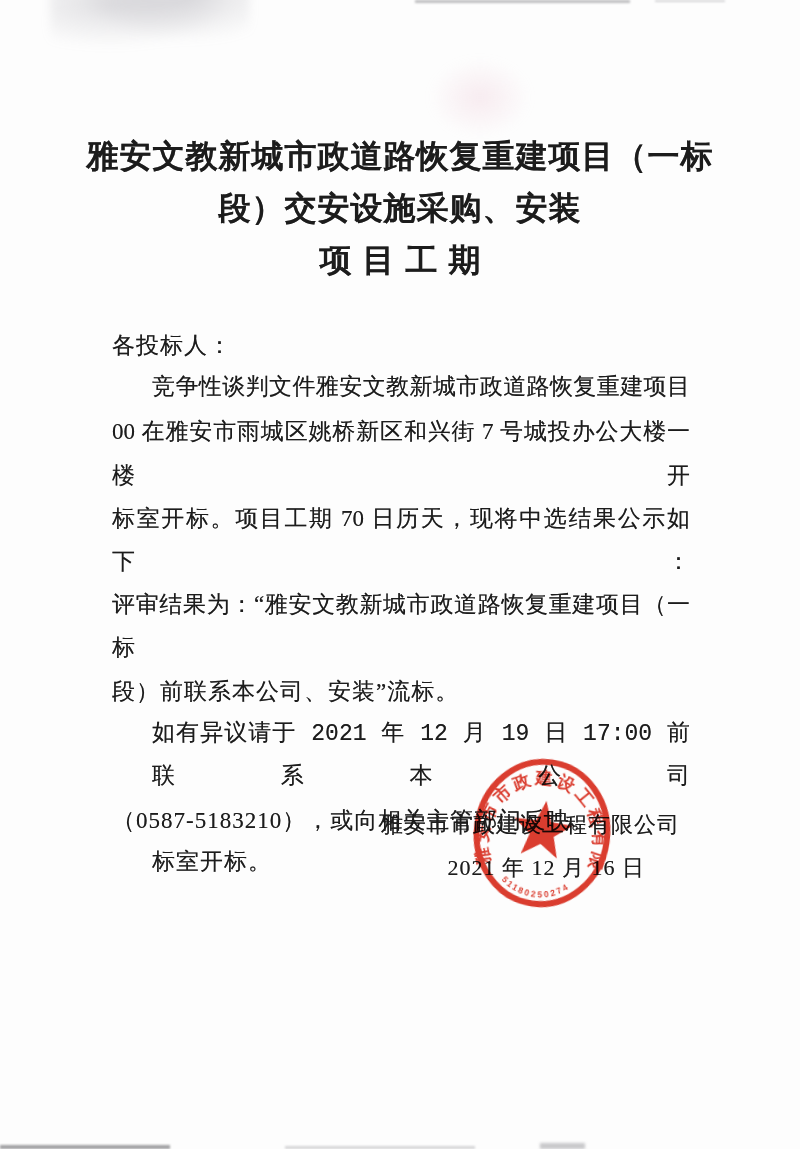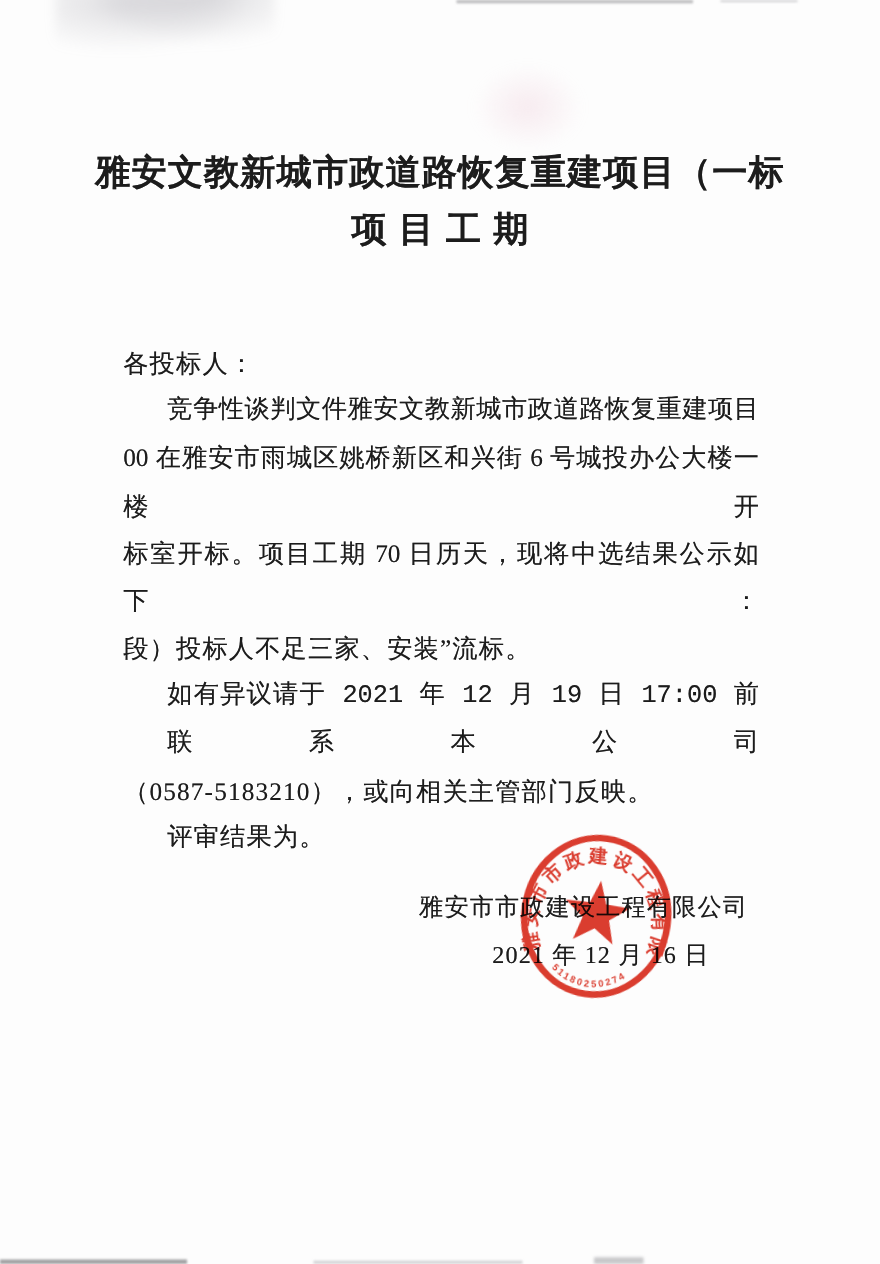--- a/index.html
+++ b/index.html
@@ -38,21 +38,21 @@
     margin:0; text-align:center;
     font-family:Liberation Serif, serif;
     font-weight:bold; font-size:32px; line-height:52px;
     letter-spacing:1px;
     text-shadow:0 0 0.6px rgba(0,0,0,0.55);
   }
   .title .spaced { letter-spacing:11px; text-indent:11px; }
 
   
   .body-text {
-    position:absolute; top:309px; left:112px; width:578px;
+    position:absolute; top:324px; left:112px; width:578px;
     font-size:23px; line-height:43.2px;
     letter-spacing:1px;
     text-shadow:0 0 0.5px rgba(0,0,0,0.5);
   }
   .line { white-space:nowrap; }
   .just { white-space:normal; text-align:justify; text-align-last:justify; letter-spacing:normal; }
   .indent { padding-left:40px;font-family:Liberation Mono, monospace; }
 
   
   .sig-company {
@@ -85,32 +85,34 @@
   <div class="artifact smudge-top-left"></div>
   <div class="artifact edge-top-a"></div>
   <div class="artifact edge-top-b"></div>
   <div class="artifact blob-pink"></div>
   <div class="artifact edge-bottom-a"></div>
   <div class="artifact edge-bottom-b"></div>
   <div class="artifact edge-bottom-c"></div>
 
   <h1 class="title">
     <div>雅安文教新城市政道路恢复重建项目（一标</div>
+    <div>段）交安设施采购、安装</div>
     <div class="spaced">项目工期</div>
   </h1>
 
   <div class="body-text">
     <div class="line">各投标人：</div>
     <div class="line just indent">竞争性谈判文件雅安文教新城市政道路恢复重建项目</div>
-    <div class="line just">00 在雅安市雨城区姚桥新区和兴街 6 号城投办公大楼一楼开</div>
+    <div class="line just">00 在雅安市雨城区姚桥新区和兴街 7 号城投办公大楼一楼开</div>
     <div class="line just">标室开标。项目工期 70 日历天，现将中选结果公示如下：</div>
-    <div class="line">段）投标人不足三家、安装”流标。</div>
+    <div class="line just">评审结果为：“雅安文教新城市政道路恢复重建项目（一标</div>
+    <div class="line">段）前联系本公司、安装”流标。</div>
     <div class="line just indent">如有异议请于 2021 年 12 月 19 日 17:00 前联系本公司</div>
     <div class="line">（0587-5183210），或向相关主管部门反映。</div>
-    <div class="line indent">评审结果为。</div>
+    <div class="line indent">标室开标。</div>
   </div>
 
   <div class="sig-company">雅安市市政建设工程有限公司</div>
   <div class="sig-date">2021 年 12 月 16 日</div>
 
   <div class="seal">
     <svg viewBox="0 0 200 212" xmlns="http://www.w3.org/2000/svg">
       <defs>
         <path id="arcTop" d="M 47 152 A 62 68 0 1 1 153 152" fill="none"></path>
         <path id="arcBottom" d="M 58 164 A 64 70 0 0 0 142 164" fill="none"></path>

